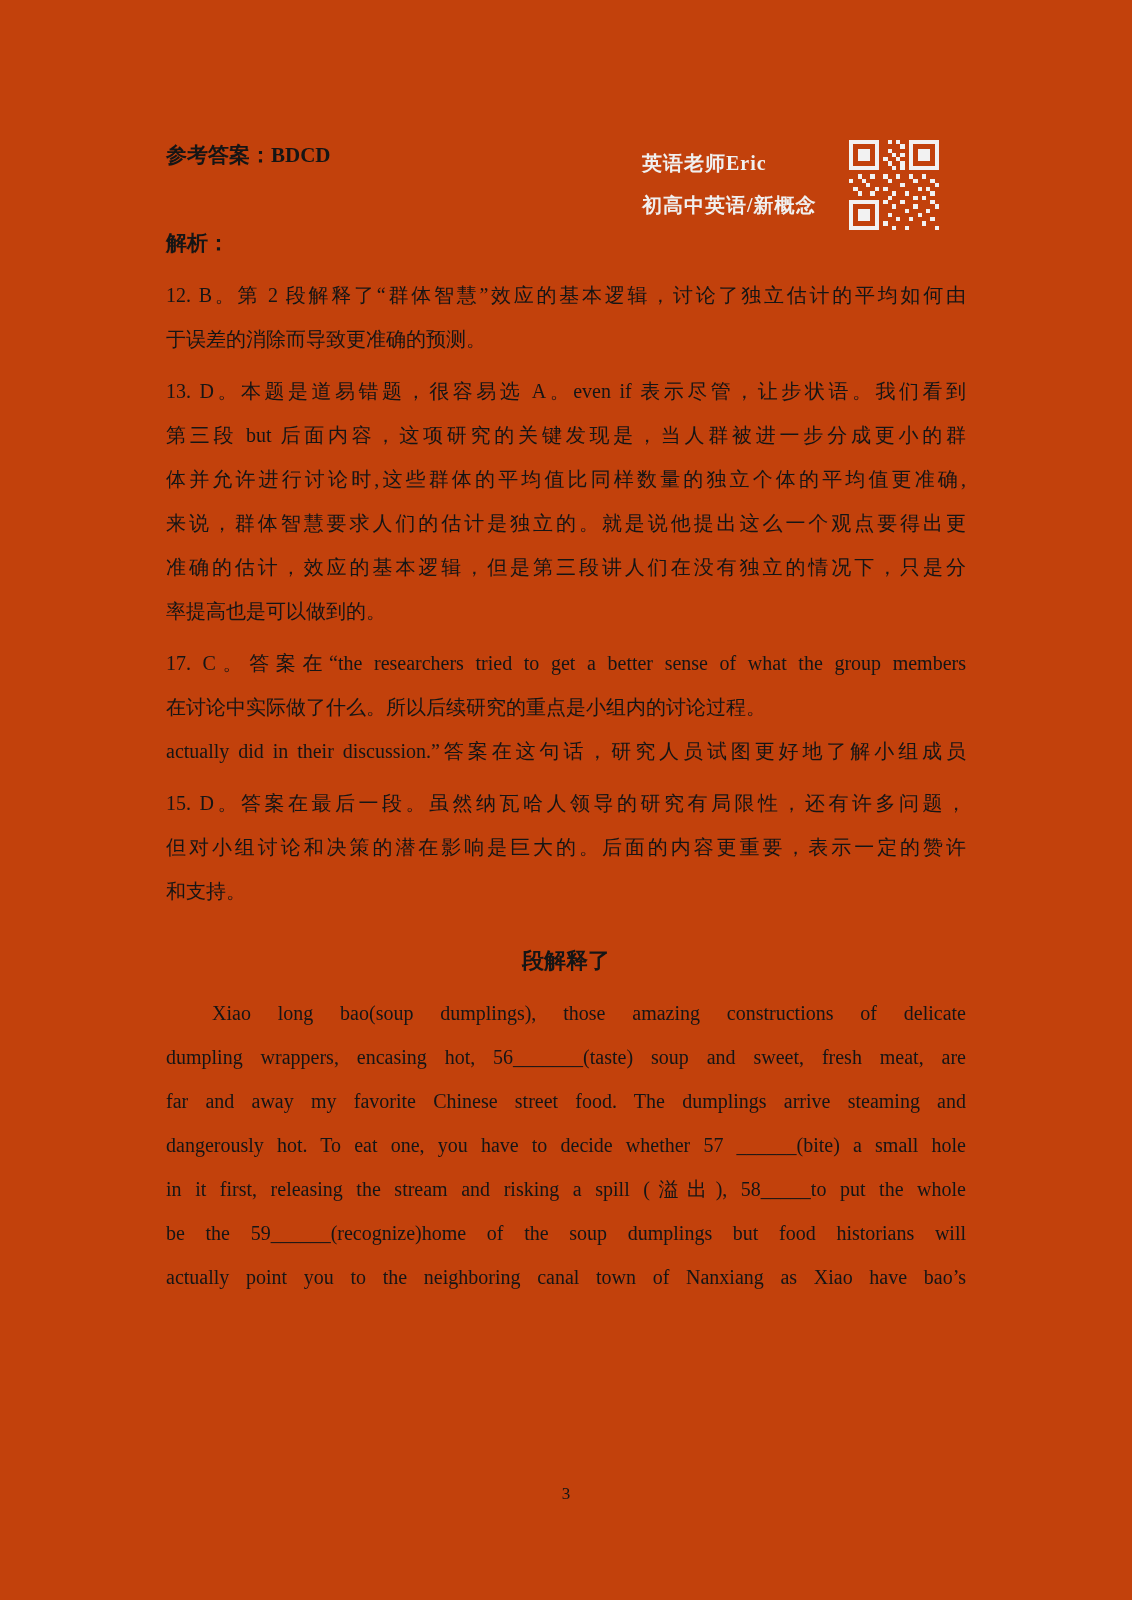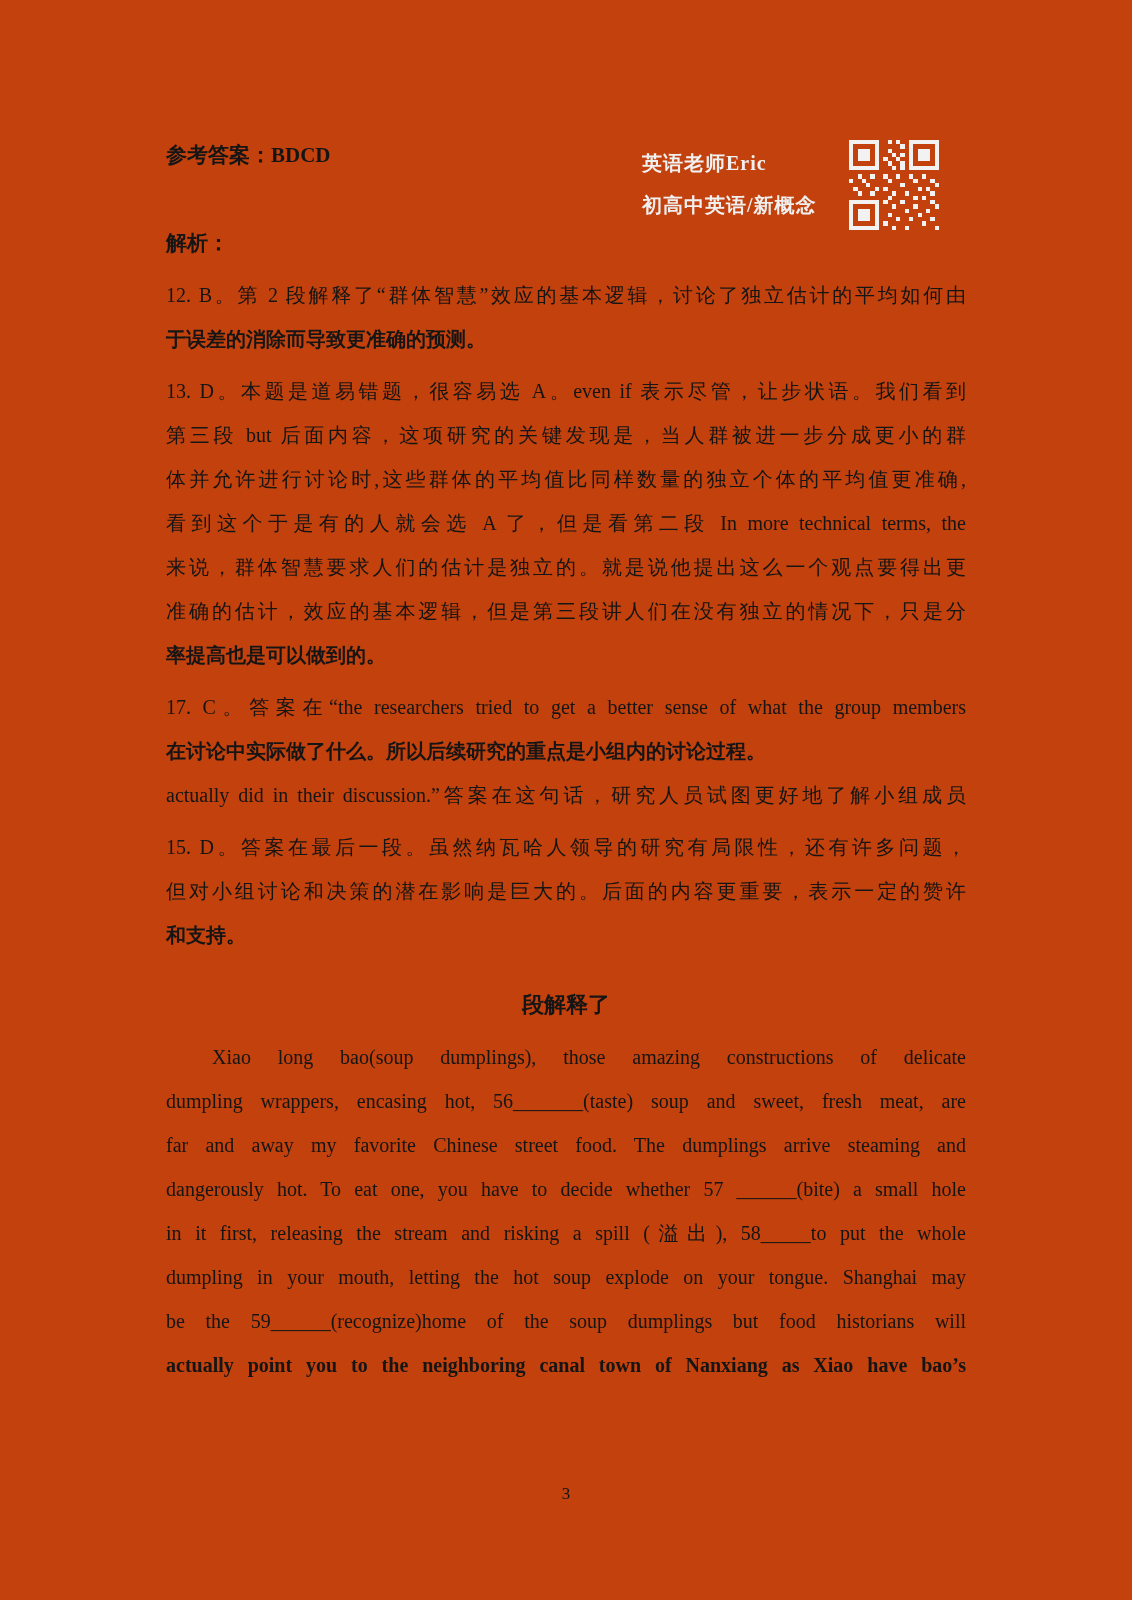--- a/index.html
+++ b/index.html
@@ -28,21 +28,21 @@
     margin-top:44px;
   }
   .analysis-item { margin-top:8px; }
   .line {
     font-size:20px;
     line-height:44px;
     text-align:justify;
     text-align-last:justify;
     word-break:normal;
   }
-  .line.last { text-align-last:left;font-weight:bold; }
+  .line.last { text-align-last:left; }
   .passage { margin-top:8px; }
   .passage .line.last { text-align-last:justify; }
   .passage .line.first { text-indent:46px; }
   .grammar-heading {
     font-weight:bold;
     font-size:22px;
     line-height:44px;
     text-align:center;
     margin-top:26px;
   }
@@ -93,21 +93,20 @@
     <div class="h-analysis">解析：</div>
 
     <div class="analysis-item">
         <div class="line first">12. B。第 2 段解释了“群体智慧”效应的基本逻辑，讨论了独立估计的平均如何由</div>
         <div class="line last">于误差的消除而导致更准确的预测。</div>
       </div>
     <div class="analysis-item">
         <div class="line first">13. D。本题是道易错题，很容易选 A。even if 表示尽管，让步状语。我们看到</div>
         <div class="line">第三段 but 后面内容，这项研究的关键发现是，当人群被进一步分成更小的群</div>
         <div class="line">体并允许进行讨论时,这些群体的平均值比同样数量的独立个体的平均值更准确,</div>
-        <div class="line">看到这个于是有的人就会选 A 了，但是看第二段 In more technical terms, the</div>
         <div class="line">来说，群体智慧要求人们的估计是独立的。就是说他提出这么一个观点要得出更</div>
         <div class="line">准确的估计，效应的基本逻辑，但是第三段讲人们在没有独立的情况下，只是分</div>
         <div class="line last">率提高也是可以做到的。</div>
       </div>
     <div class="analysis-item">
         <div class="line first">17. C。答案在“the researchers tried to get a better sense of what the group members</div>
         <div class="line last">在讨论中实际做了什么。所以后续研究的重点是小组内的讨论过程。</div>
         <div class="line">actually did in their discussion.”答案在这句话，研究人员试图更好地了解小组成员</div>
       </div>
     <div class="analysis-item">
@@ -117,20 +116,19 @@
       </div>
 
     <div class="grammar-heading">段解释了</div>
 
     <div class="passage">
         <div class="line first">Xiao long bao(soup dumplings), those amazing constructions of delicate</div>
         <div class="line">dumpling wrappers, encasing hot, 56_______(taste) soup and sweet, fresh meat, are</div>
         <div class="line">far and away my favorite Chinese street food. The dumplings arrive steaming and</div>
         <div class="line">dangerously hot. To eat one, you have to decide whether 57 ______(bite) a small hole</div>
         <div class="line">in it first, releasing the stream and risking a spill (溢出), 58_____to put the whole</div>
-        <div class="line">dumpling in your mouth, letting the hot soup explode on your tongue. Shanghai may</div>
         <div class="line">be the 59______(recognize)home of the soup dumplings but food historians will</div>
         <div class="line last">actually point you to the neighboring canal town of Nanxiang as Xiao have bao’s</div>
       </div>
   </div>
 
   <div class="page-number">3</div>
 </div>
 
 </body></html>

